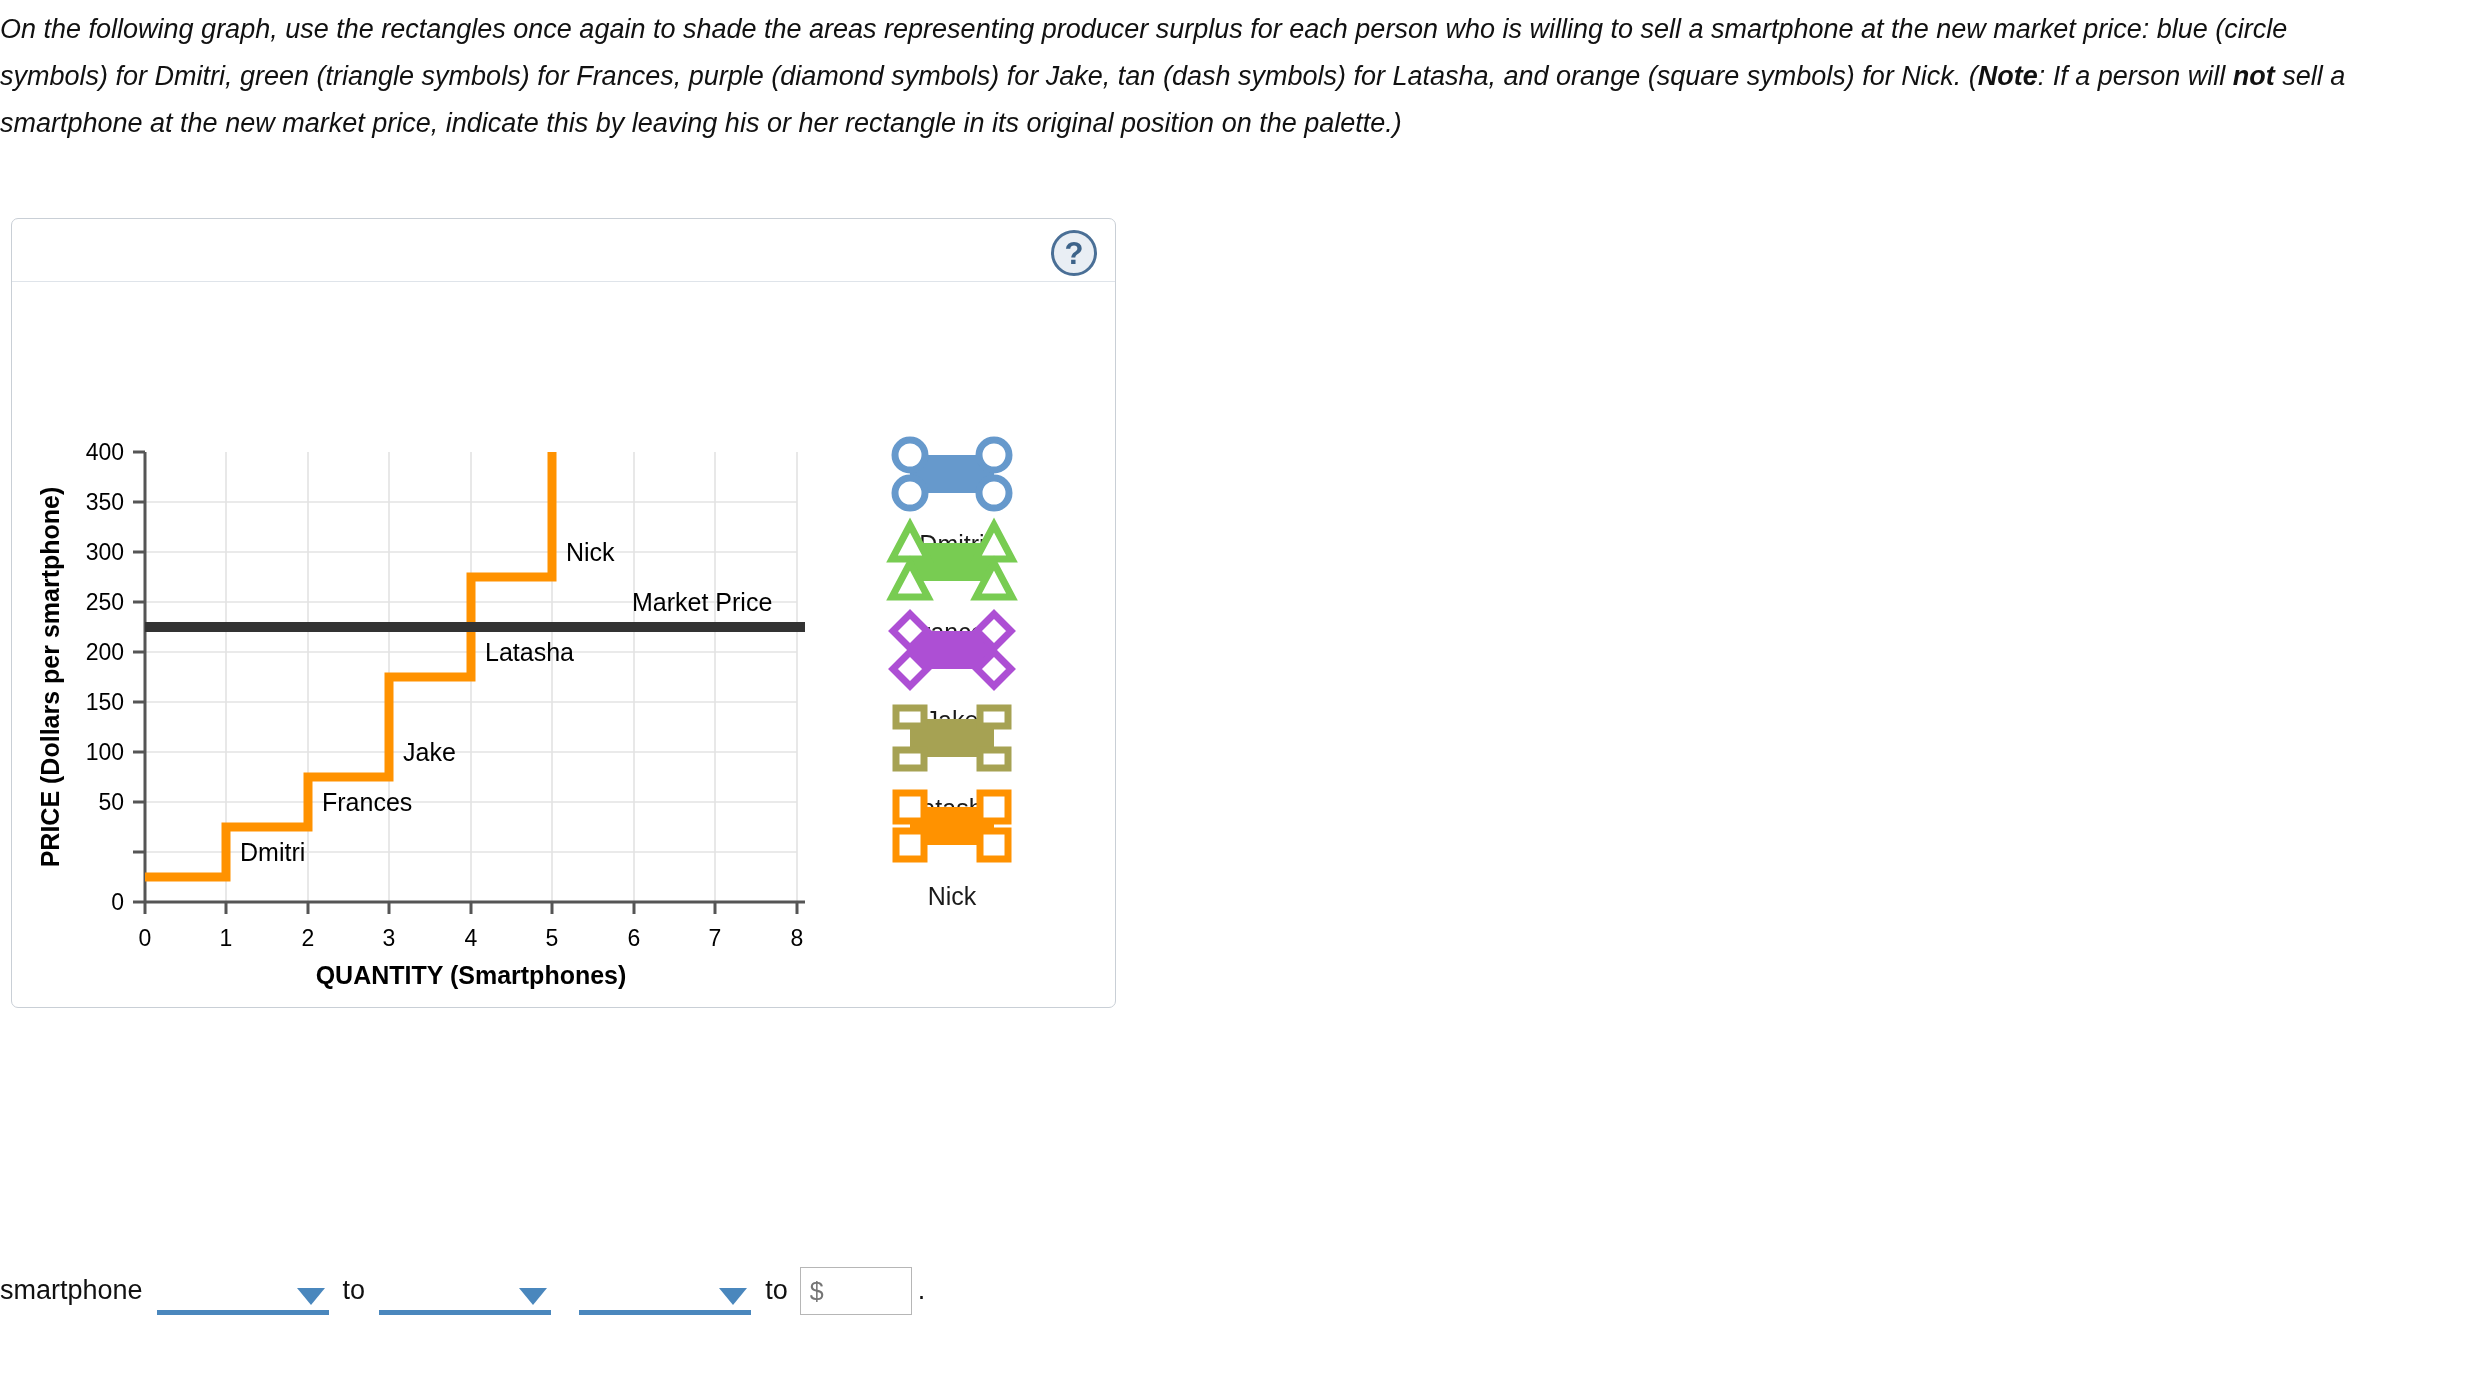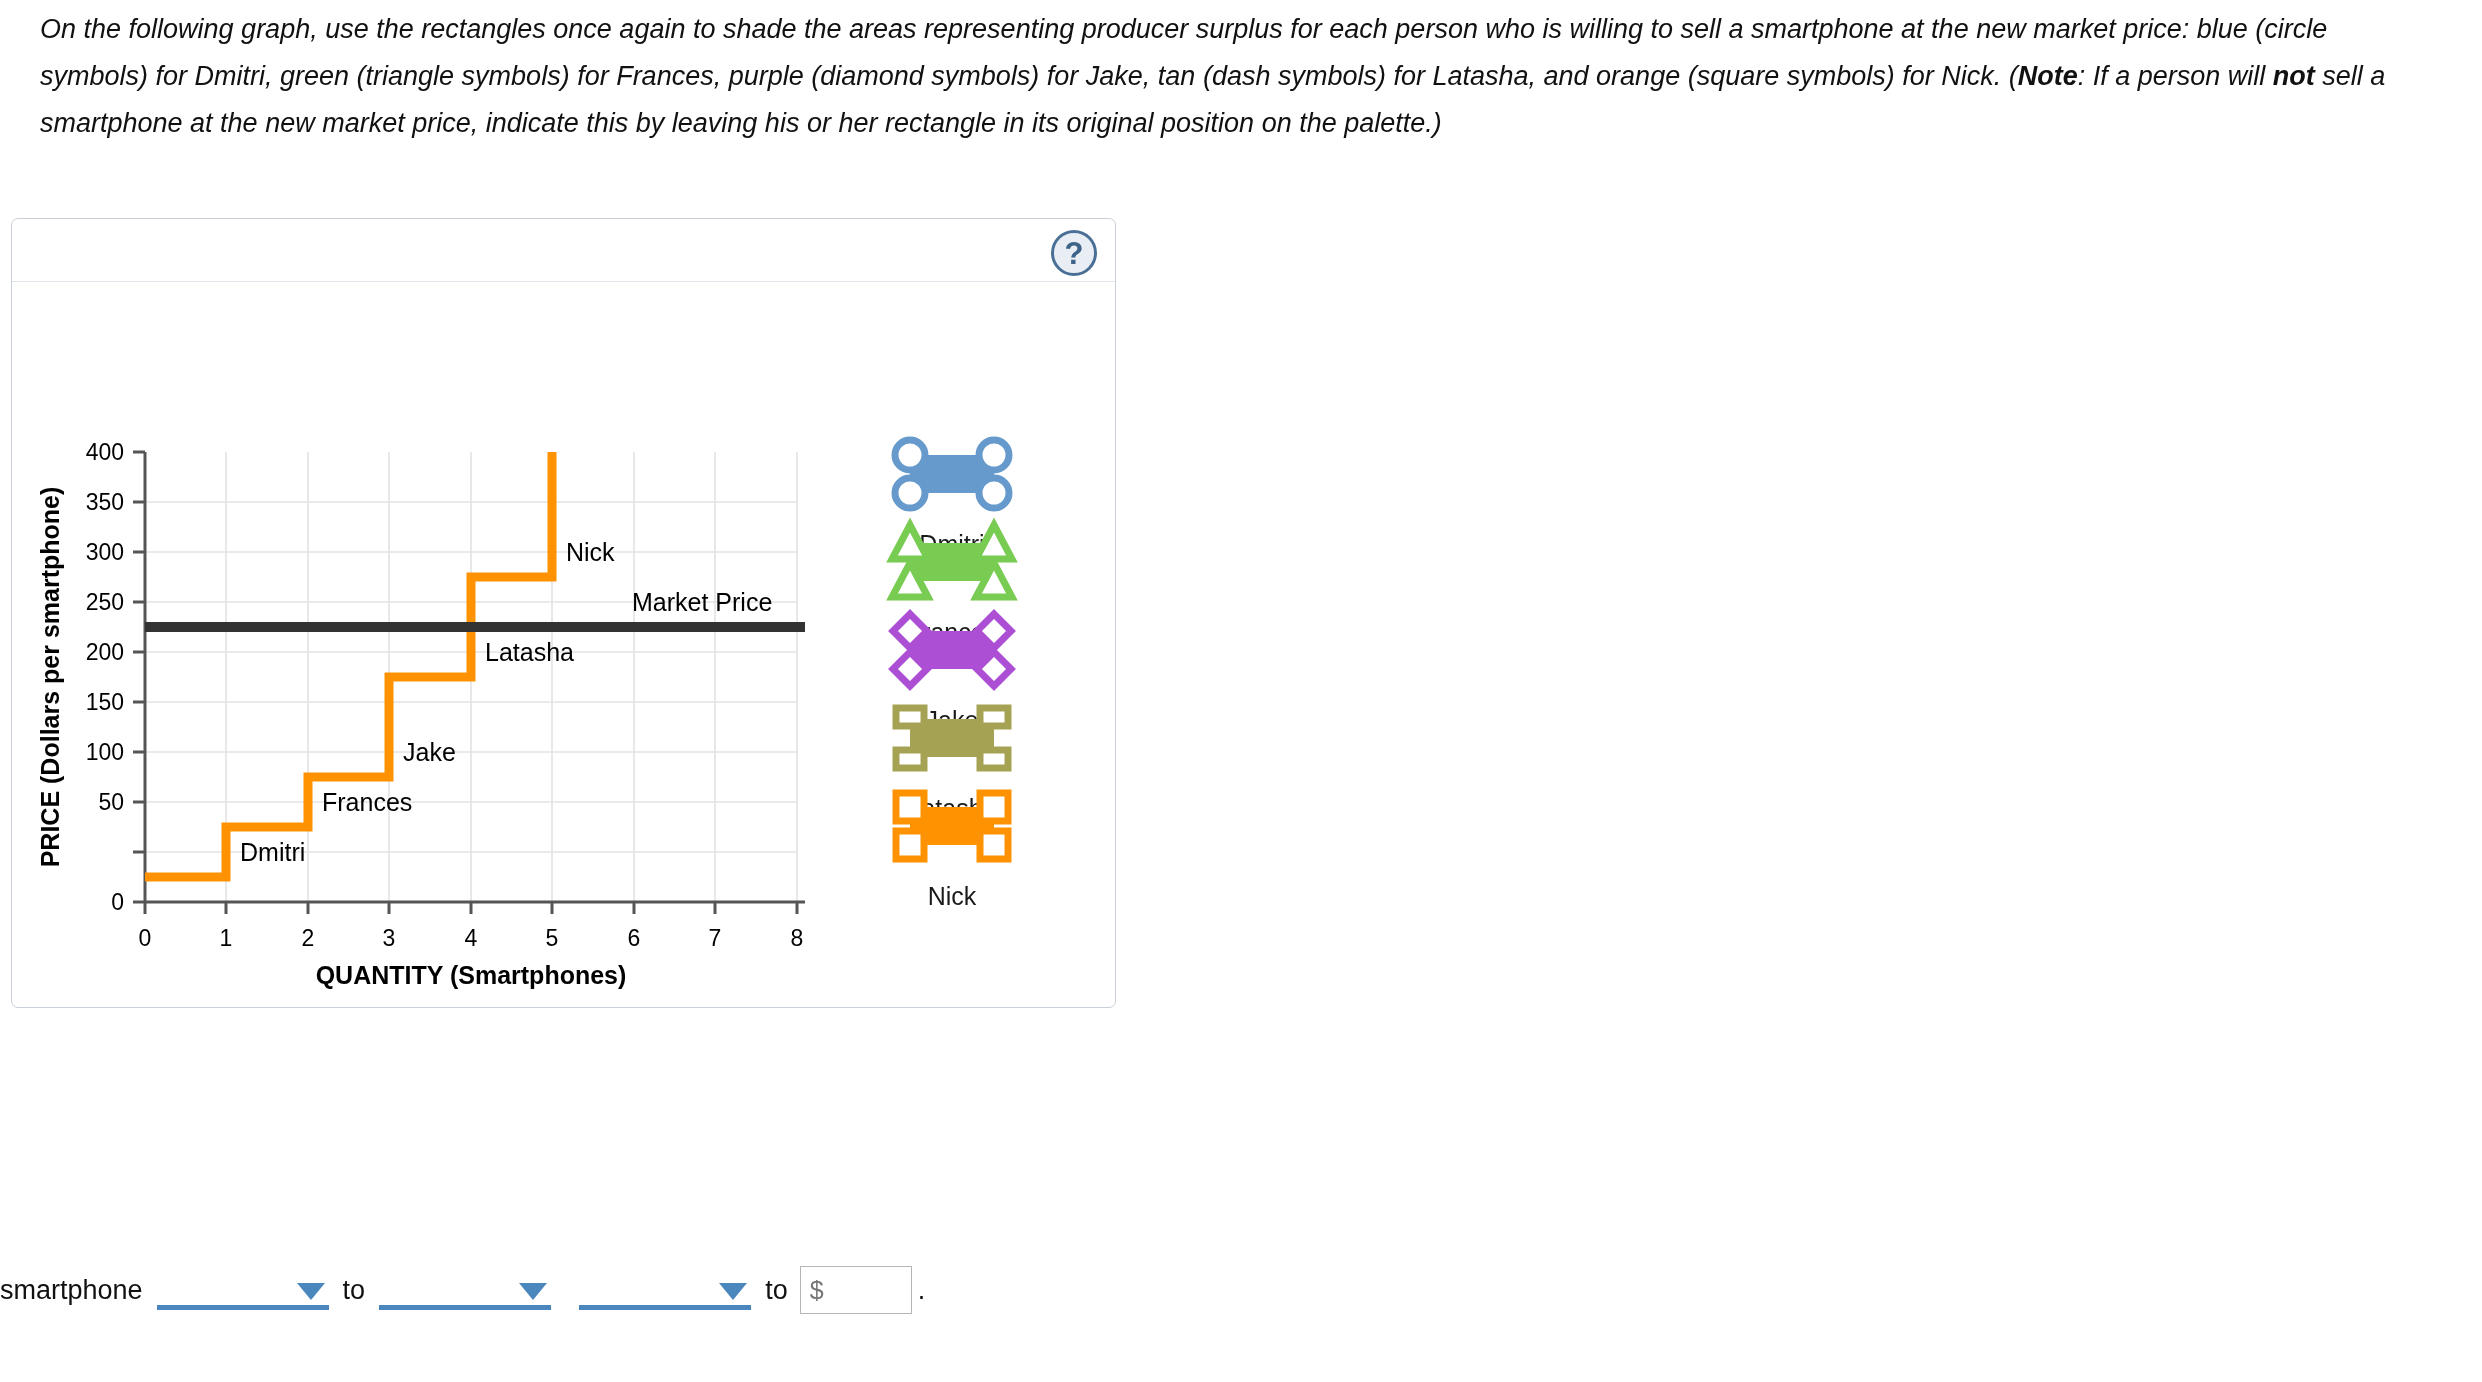--- a/index.html
+++ b/index.html
@@ -20,21 +20,20 @@
   #prompt {
     position: absolute;
     left: 0px;
     top: 0px;
     width: 2400px;
     font-style: italic;
     font-size: 27px;
     line-height: 47px;
     color: #111111;
     padding-top: 6px;
-    margin-left: 40px;
   }
   #prompt b { font-style: italic; font-weight: bold; }
 
   
   #chart-panel {
     position: absolute;
     left: 11px;
     top: 218px;
     width: 1105px;
     height: 790px;
@@ -105,21 +104,21 @@
     position: absolute;
     left: 0px;
     top: 1265px;
     width: 2420px;
     font-size: 27px;
     line-height: 50px;
     color: #111111;
   }
   #question .line2 {
     display: flex;
-    align-items: center;
+    align-items: flex-end;
     gap: 0px;
     white-space: nowrap;
   }
   .dropdown {
     display: inline-block;
     position: relative;
     width: 172px;
     height: 34px;
     margin: 0 14px 0 14px;
     border-bottom: 5px solid #4a87bd;

